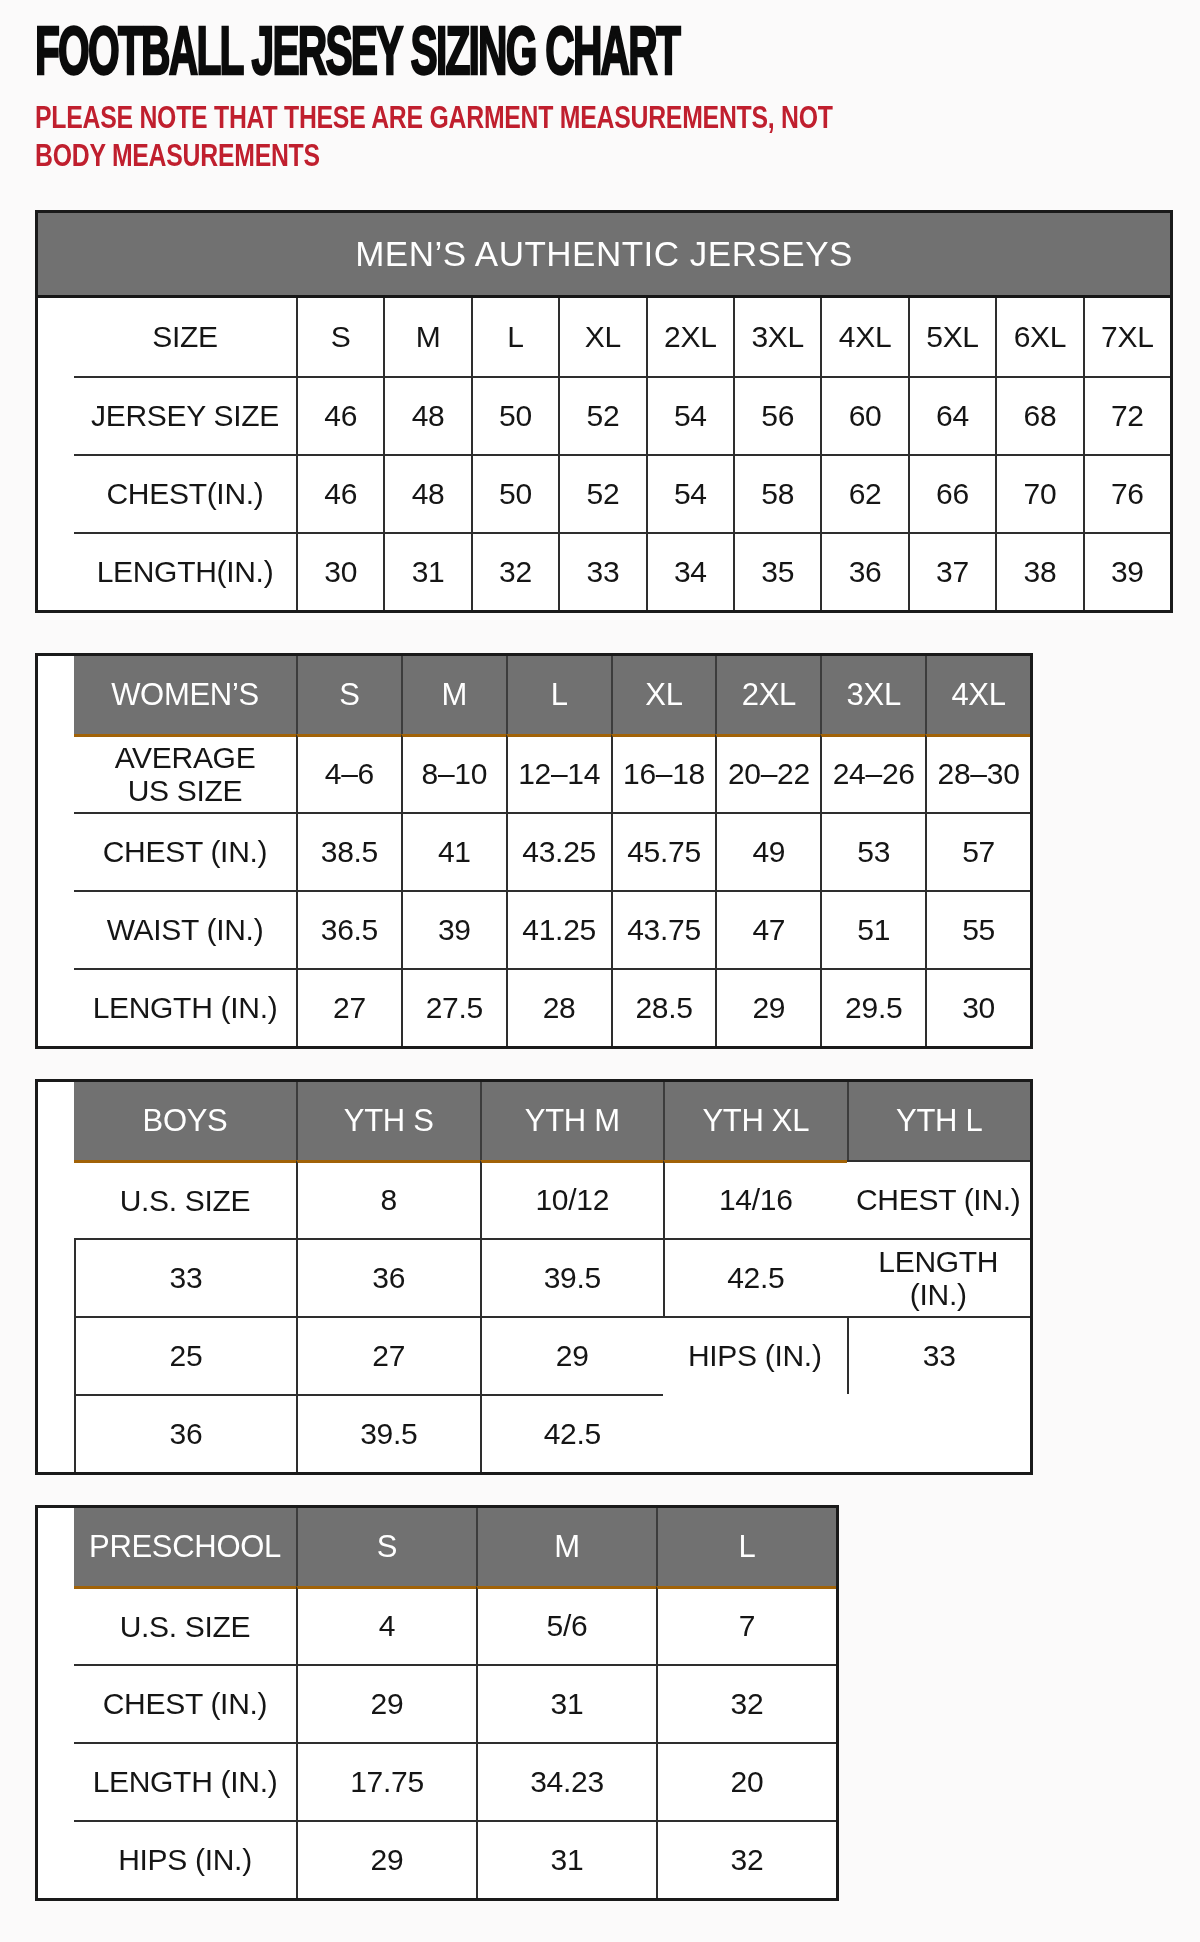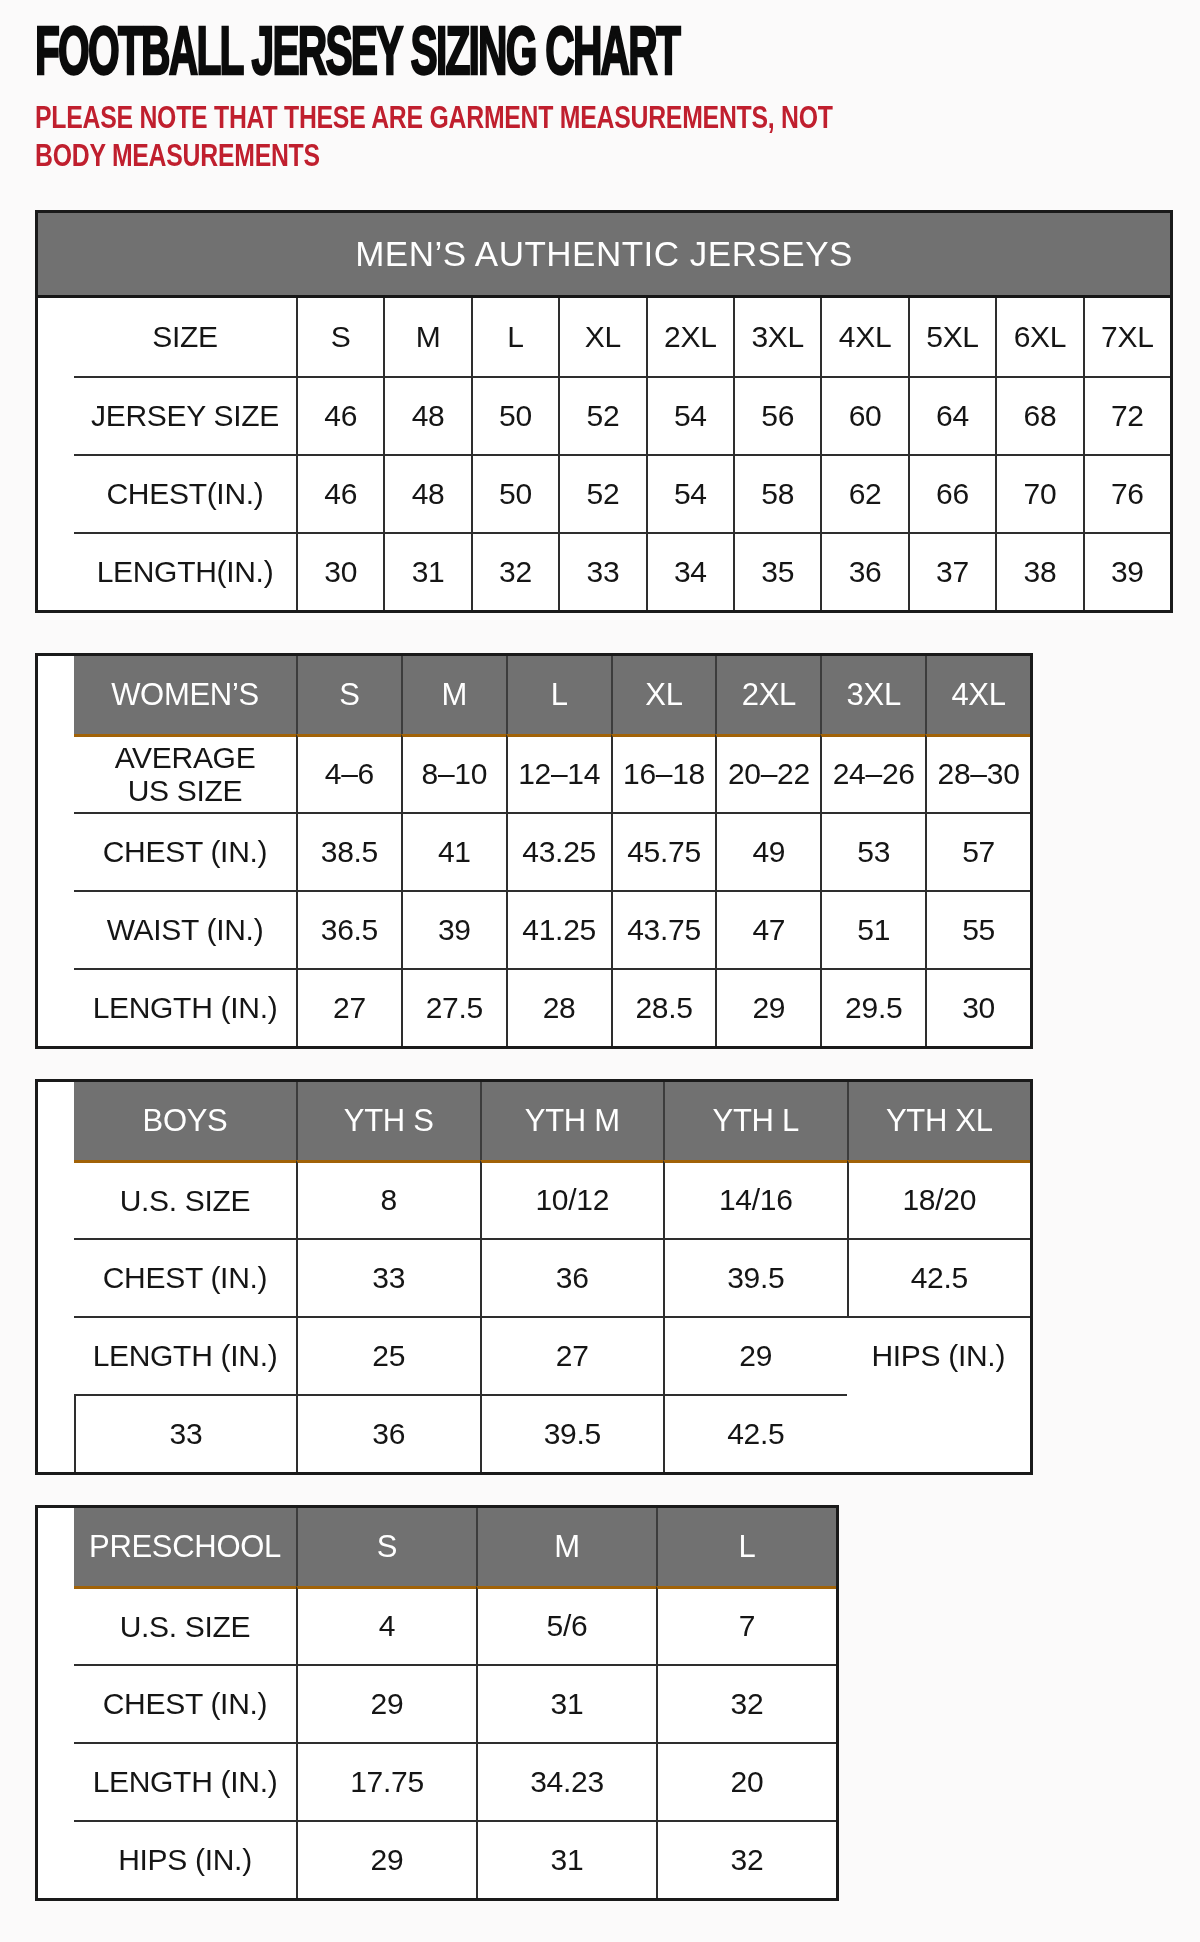--- a/index.html
+++ b/index.html
@@ -184,27 +184,26 @@
       <div class="cell val">29.5</div>
       <div class="cell val">30</div>
     </div>
   </div>
 
 <div class="tbl tbl-2">
     <div class="grid">
       <div class="cell hdr c0 r0">BOYS</div>
       <div class="cell hdr r0">YTH S</div>
       <div class="cell hdr r0">YTH M</div>
+      <div class="cell hdr r0">YTH XL</div>
       <div class="cell hdr r0">YTH L</div>
-      <div class="cell hdr r0">YTH XL</div>
       <div class="cell lbl c0 bt-heavy">U.S. SIZE</div>
       <div class="cell val bt-heavy">8</div>
       <div class="cell val bt-heavy">10/12</div>
       <div class="cell val bt-heavy">14/16</div>
-      <div class="cell val bt-heavy">18/20</div>
       <div class="cell lbl c0">CHEST (IN.)</div>
       <div class="cell val">33</div>
       <div class="cell val">36</div>
       <div class="cell val">39.5</div>
       <div class="cell val">42.5</div>
       <div class="cell lbl c0">LENGTH (IN.)</div>
       <div class="cell val">25</div>
       <div class="cell val">27</div>
       <div class="cell val">29</div>
       <div class="cell lbl c0">HIPS (IN.)</div>

